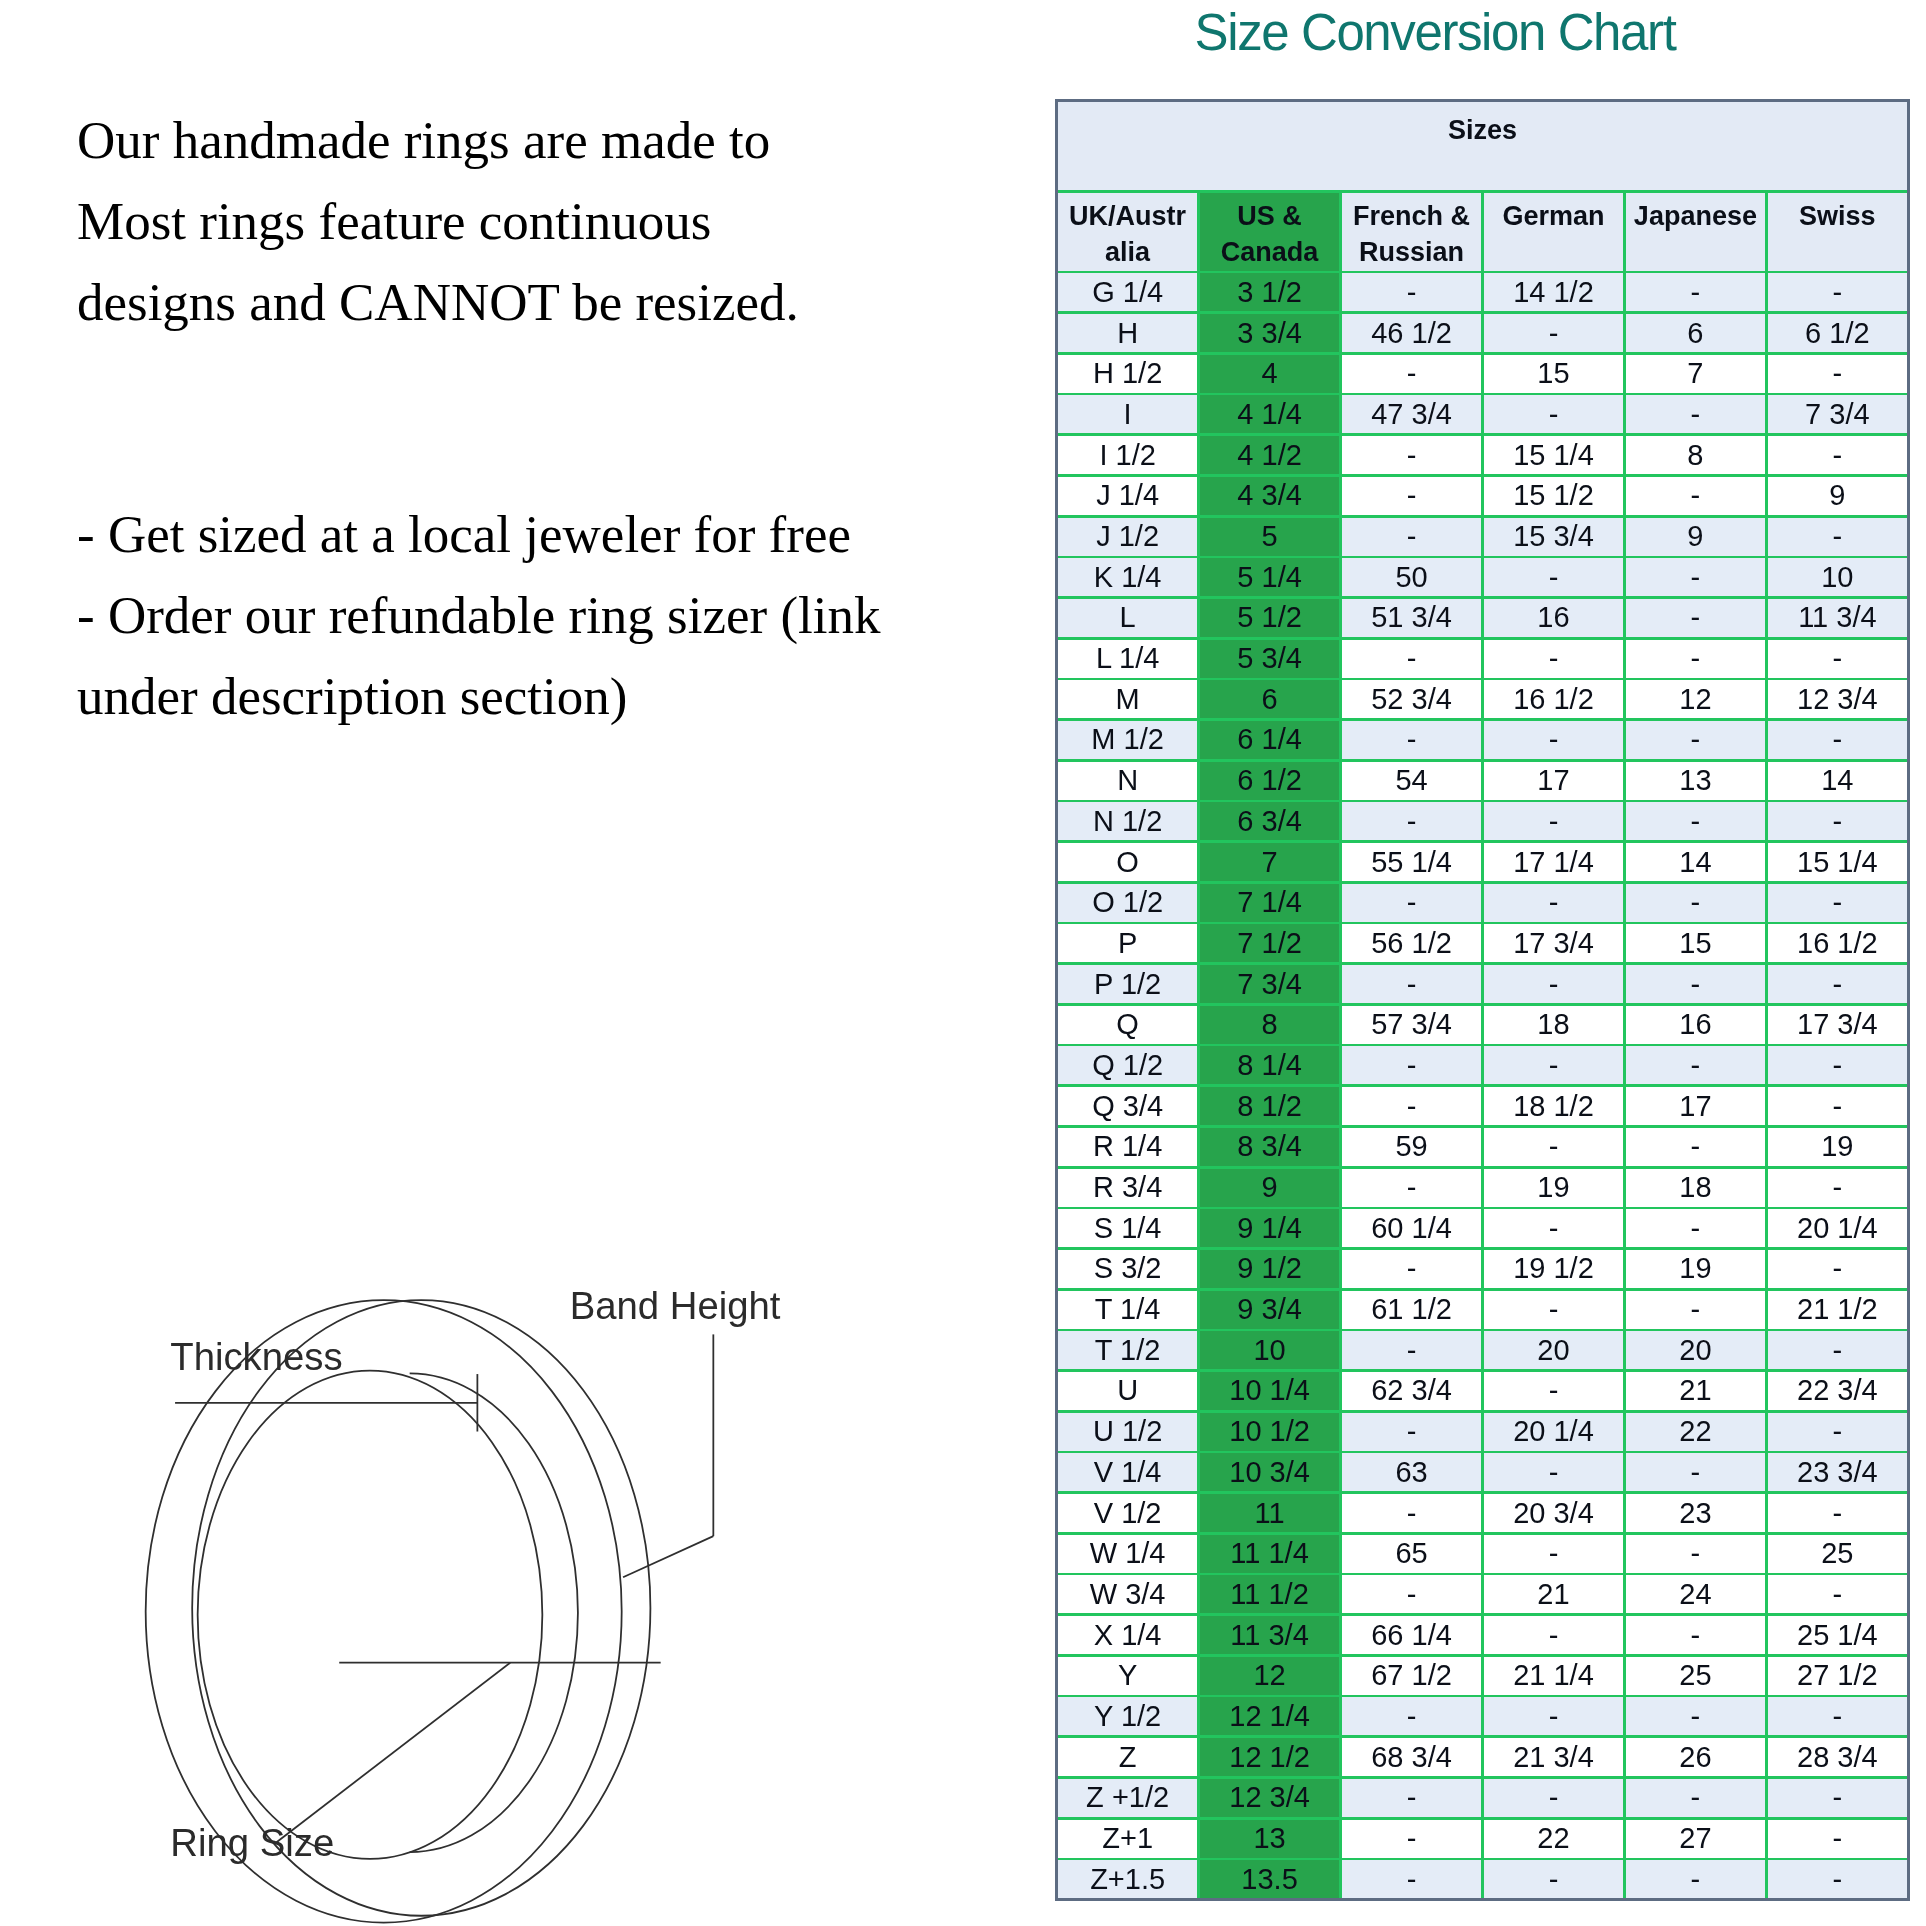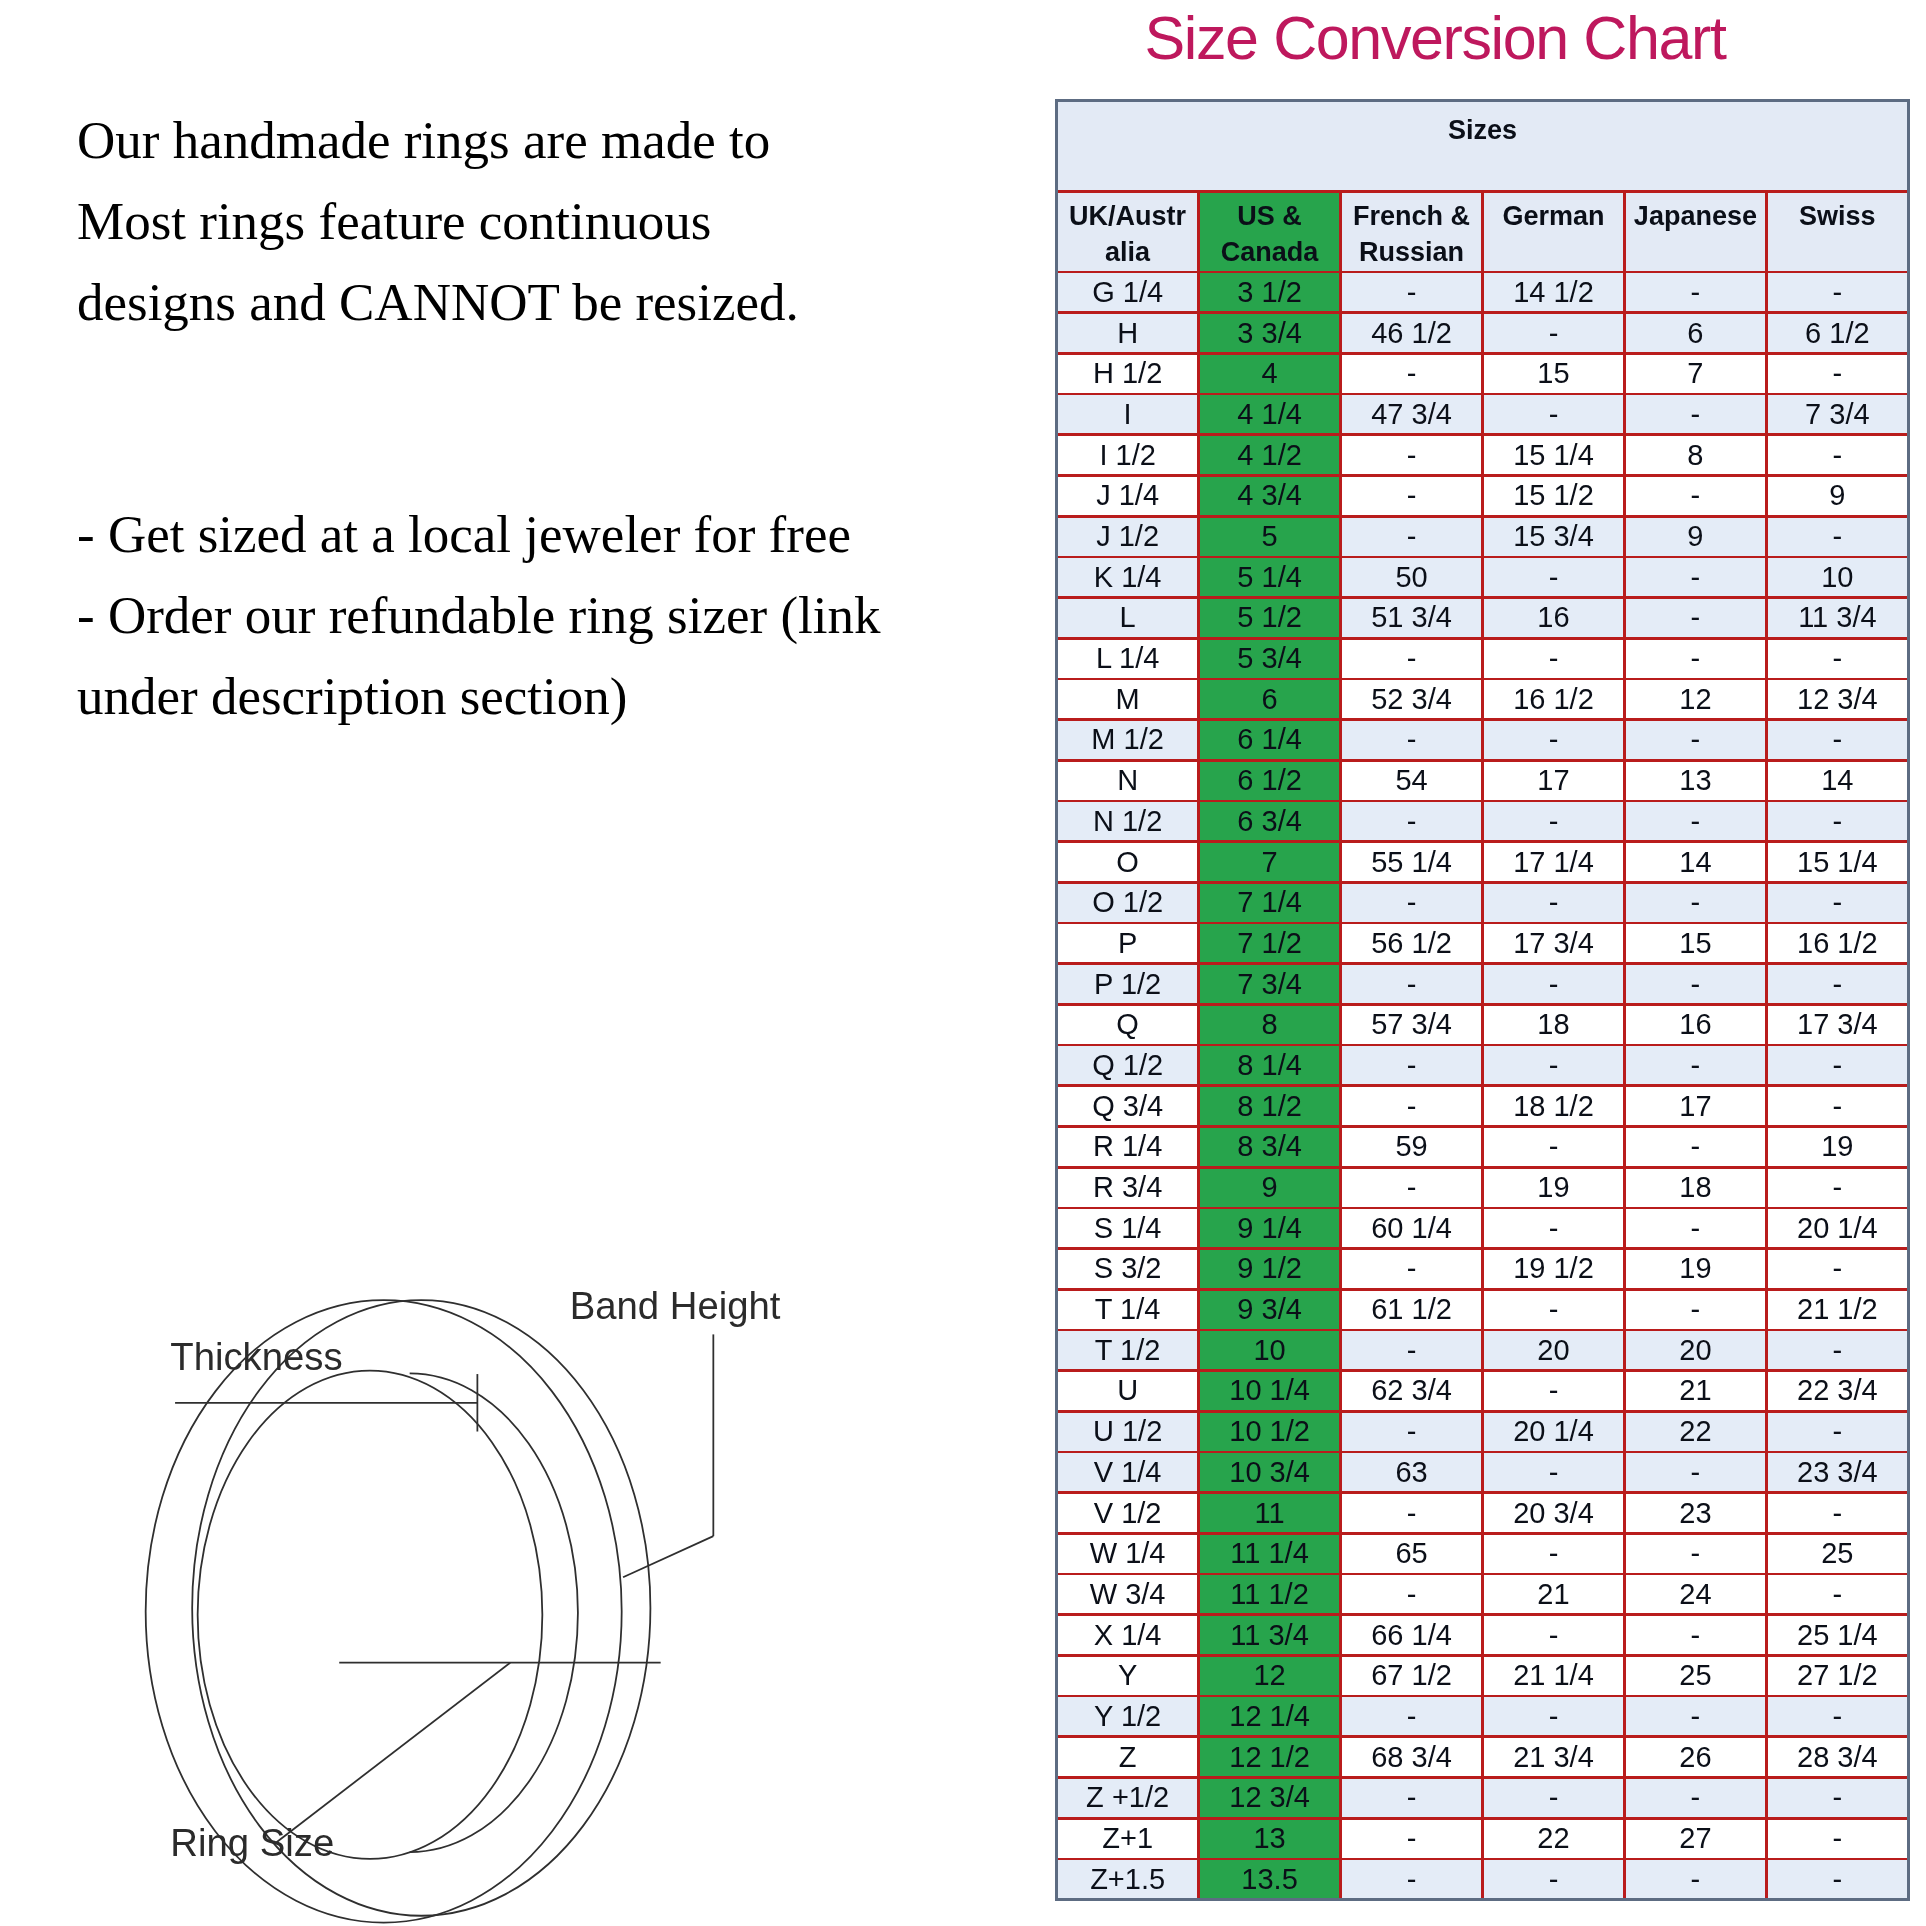--- a/index.html
+++ b/index.html
@@ -9,25 +9,25 @@
   
   .intro{position:absolute;left:77px;width:1013px;
          font-family:"Liberation Serif",serif;font-size:53px;line-height:81px;color:#000000;}
   .intro .line{white-space:nowrap;}
   #p1{top:100px;}
   #p2{top:494px;}
   #p3{top:898px;}
 
   
   .page-title{position:absolute;left:1055px;top:2.7px;width:760px;text-align:center;
-              font-size:61px;font-weight:400;color:#be185d;letter-spacing:-1.4px;white-space:nowrap;}
+              font-size:51px;font-weight:400;color:#0f766e;letter-spacing:-1.4px;white-space:nowrap;}
 
   
   .table-wrap{position:absolute;left:1055px;top:99px;width:855px;box-sizing:border-box;
-              border:3.4px solid #5d6c82;background:#b91c1c;display:grid;
+              border:3.4px solid #5d6c82;background:#22c55e;display:grid;
               grid-template-columns:repeat(6,1fr);
               grid-template-rows:88px 78px repeat(40,38px);
               gap:2.7px;}
   .cell{display:flex;align-items:center;justify-content:center;background:#e4ecf7;color:#0b0f18;}
   .caption{grid-column:1/-1;font-weight:700;font-size:27px;background:#e3eaf5;
            box-sizing:border-box;padding-bottom:31.5px;}
   .head{flex-direction:column;justify-content:flex-start;box-sizing:border-box;padding-top:5.5px;
         font-weight:700;font-size:27px;line-height:36px;background:#e3eaf5;}
   .data{font-size:29px;}
   .white{background:#ffffff;}

